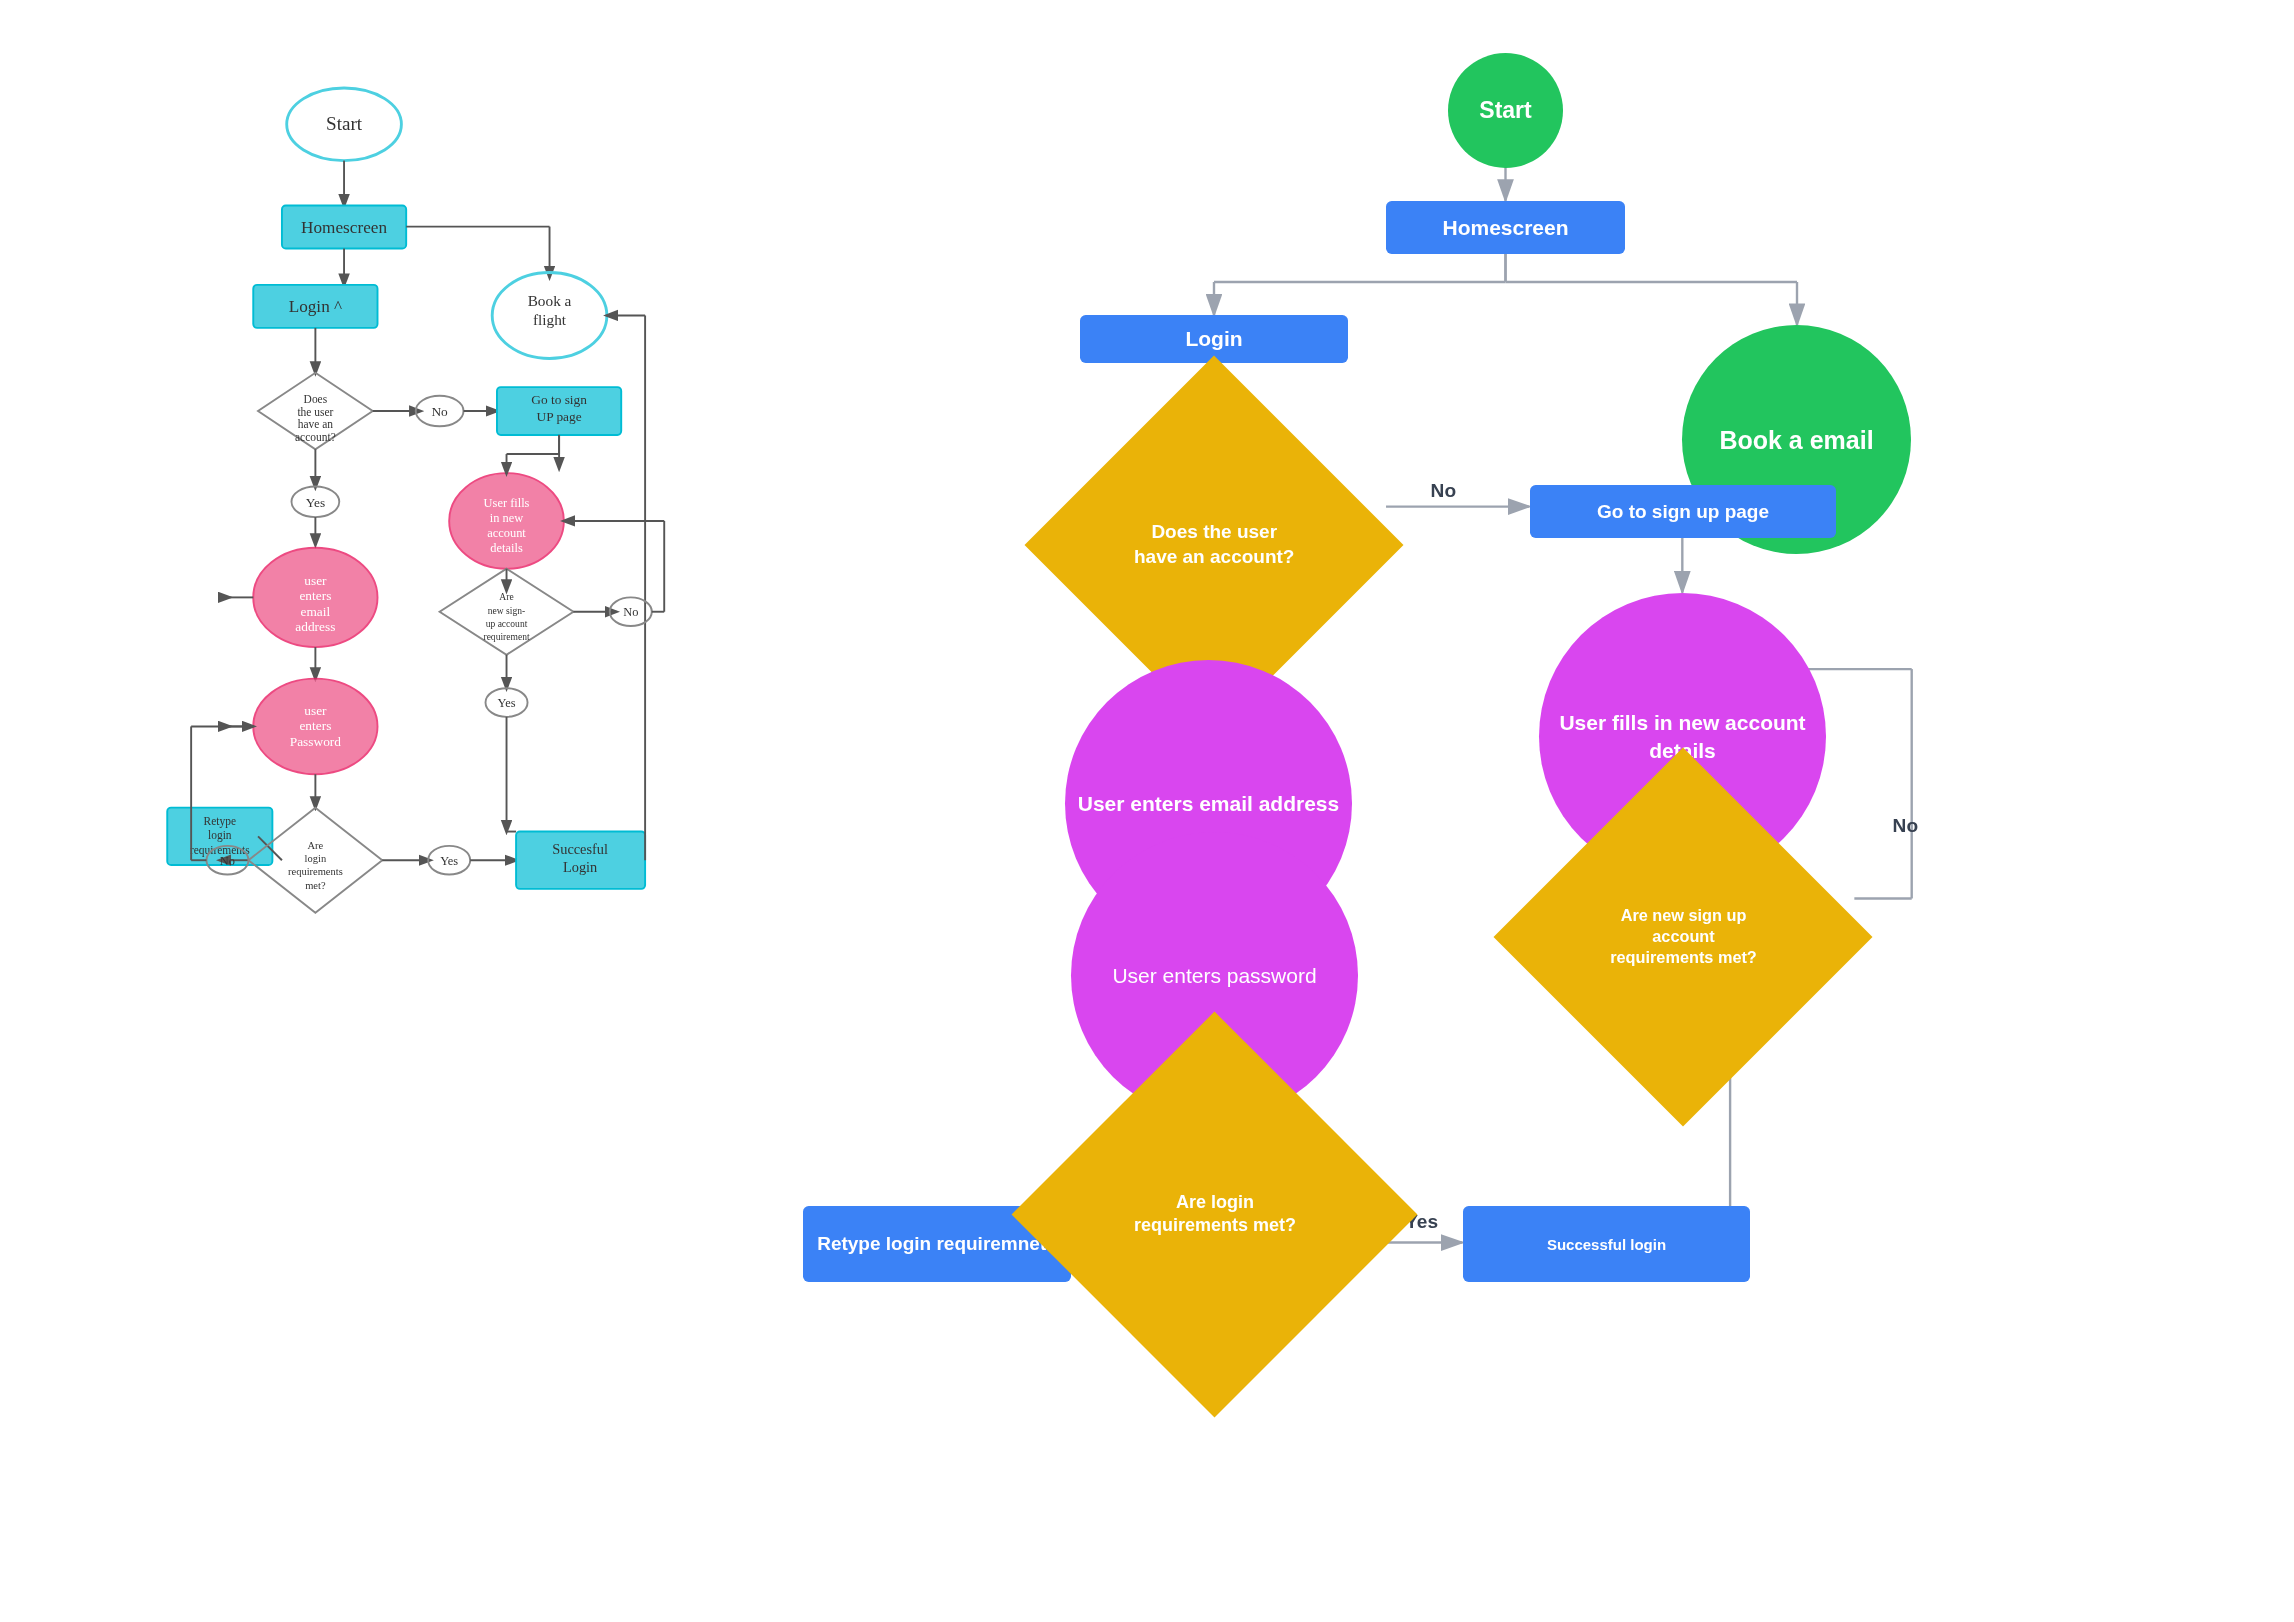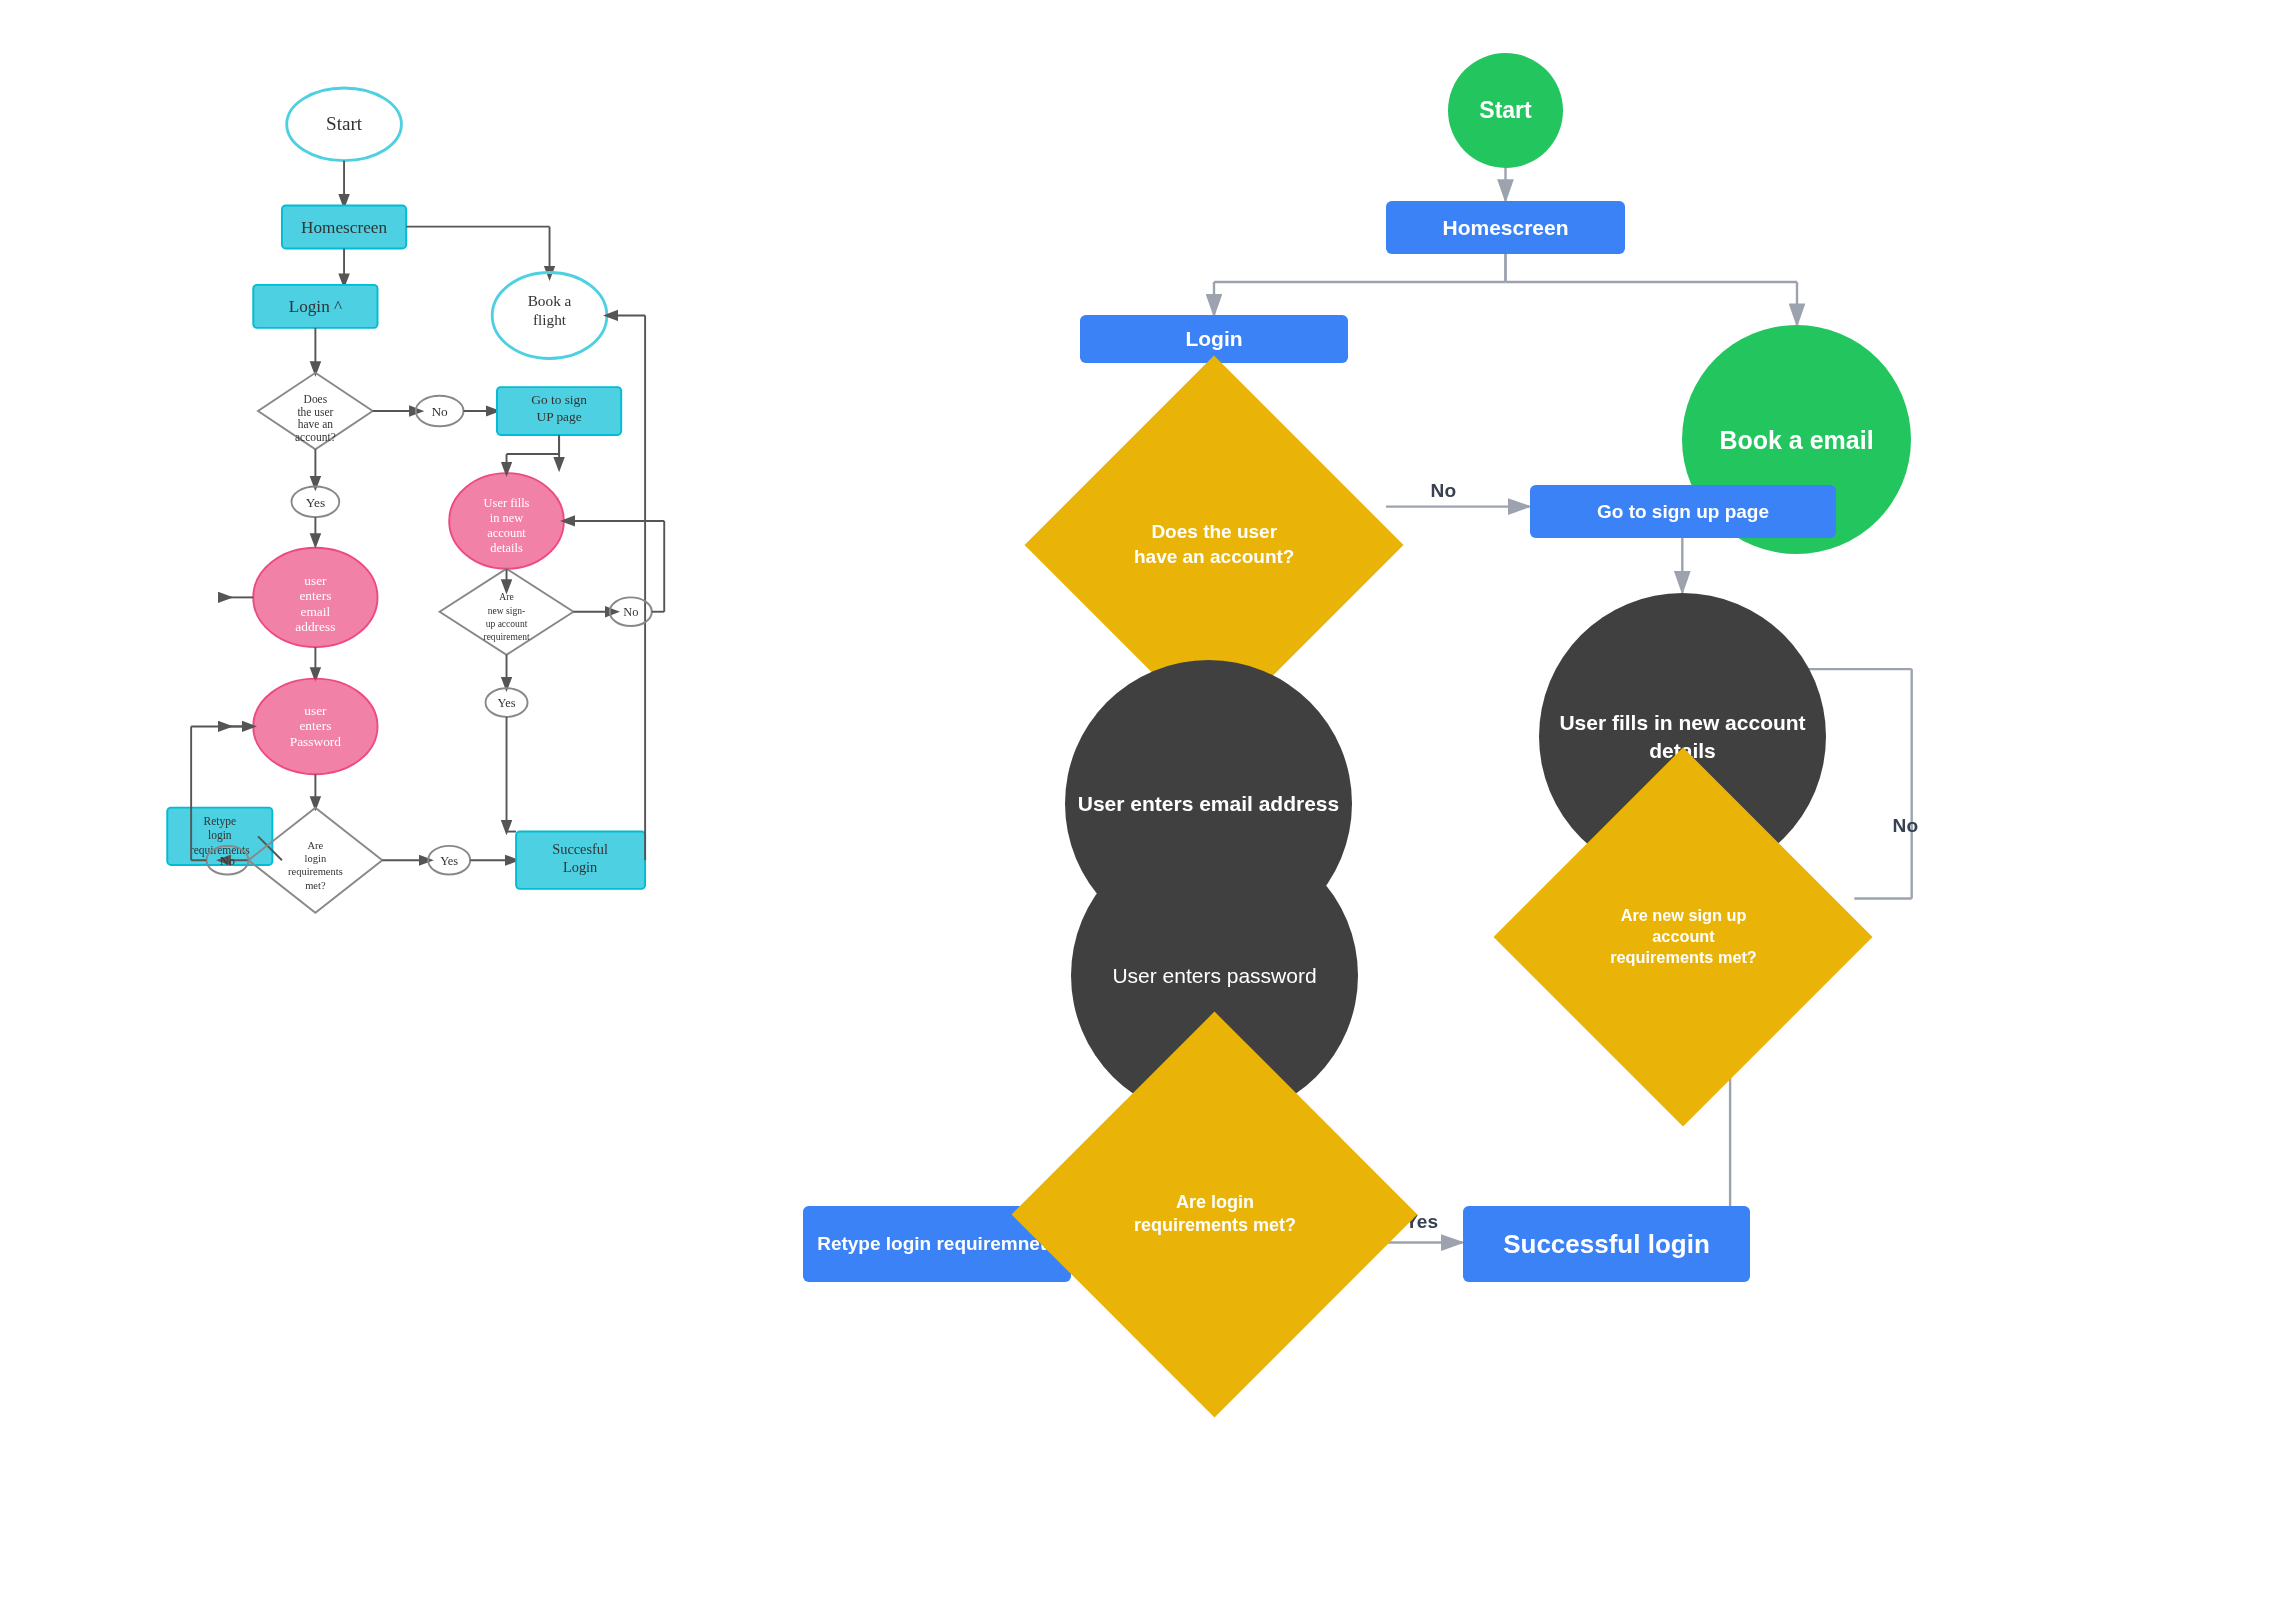--- a/index.html
+++ b/index.html
@@ -54,21 +54,21 @@
       transform: rotate(-45deg);
       font-size: 19px;
       font-weight: 700;
       color: #fff;
       text-align: center;
       line-height: 1.3;
     }
 
     .green { background: #22c55e; }
     .blue { background: #3b82f6; }
-    .magenta { background: #404040; }
+    .magenta { background: #d946ef; }
     .yellow { background: #eab308; }
 
     
     .connectors {
       position: absolute;
       top: 0; left: 0;
       width: 100%;
       height: 100%;
       pointer-events: none;
     }
@@ -315,15 +315,15 @@
   </div>
 
   <div class="node node-circle magenta" style="left:354px;top:832px;width:287px;height:287px;font-size:21px;font-weight:400;line-height:1.3;">User enters password</div>
 
   <div class="node node-rect blue" style="left:86px;top:1206px;width:268px;height:76px;font-size:19px;line-height:1.3;">Retype login requiremnets</div>
 
   <div class="node node-diamond yellow" style="left:354px;top:1071px;width:287px;height:287px;">
     <div class="label" style="transform:rotate(-45deg);font-size:18px;color:#fff;font-weight:700;text-align:center;line-height:1.3;width:172px;">Are login requirements met?</div>
   </div>
 
-  <div class="node node-rect blue" style="left:746px;top:1206px;width:287px;height:76px;font-size:26px;">Successful login</div>
+  <div class="node node-rect blue" style="left:746px;top:1206px;width:287px;height:76px;font-size:15px;">Successful login</div>
 </div>
 
 
 </body></html>

